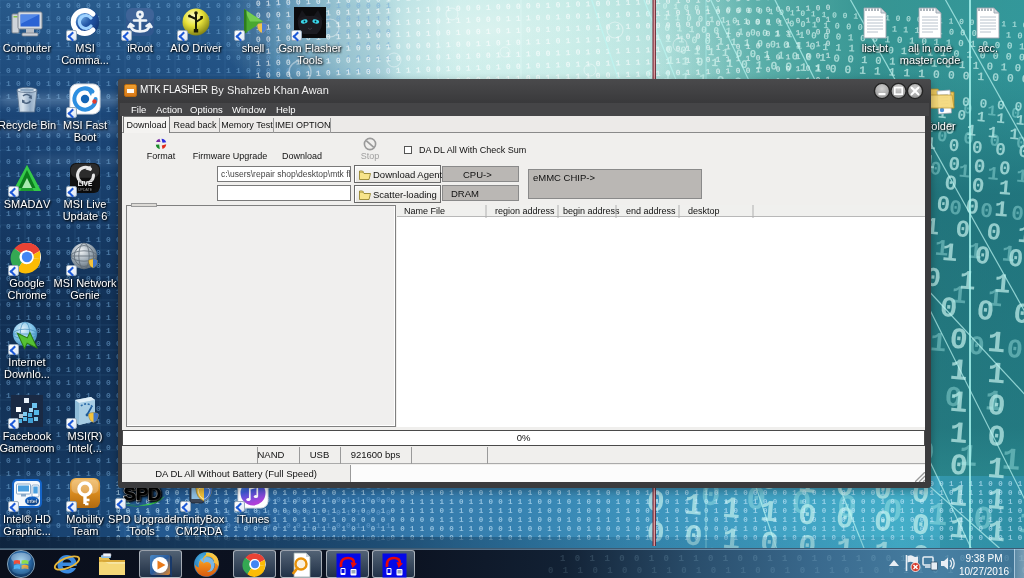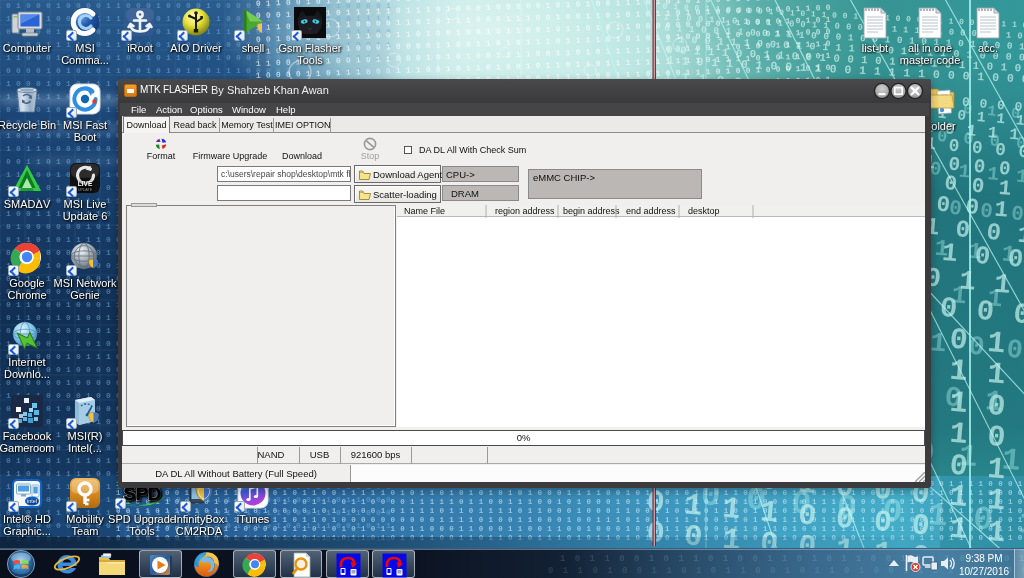--- a/index.html
+++ b/index.html
@@ -804,21 +804,21 @@
     <span style="margin-left:18px">Download Agent</span>
   </div>
   <div style="position:absolute;left:232px;top:69px;width:87px;height:18px;background:linear-gradient(#f8f8f6,#e8e6e2);border:1px solid #6a6a6a;box-shadow:inset 1px 1px 0 #fff;line-height:17px;text-align:left;font-size:9.5px">
     <svg style="position:absolute;left:4px;top:4px" width="12" height="10" viewBox="0 0 12 10">
             <path d="M0.5 2 L4 2 L5 3.5 L11.5 3.5 L10 9.5 L0.5 9.5 Z" fill="#f7e48a" stroke="#8a7a20" stroke-width="0.8"></path>
             <path d="M0.5 2 L0.5 1 L3.5 1 L4.5 2" fill="#f7e48a" stroke="#8a7a20" stroke-width="0.8"></path>
           </svg>
     <span style="margin-left:18px">Scatter-loading</span>
   </div>
 
-  <div style="position:absolute;left:320px;top:50px;width:77px;height:16px;background:#bab7b4;border:1px solid #8a8a8a;line-height:15px;padding-left:3px">CPU-&gt;</div>
+  <div style="position:absolute;left:320px;top:50px;width:77px;height:16px;background:#bab7b4;border:1px solid #8a8a8a;line-height:15px;padding-left:20px">CPU-&gt;</div>
   <div style="position:absolute;left:320px;top:69px;width:77px;height:16px;background:#bab7b4;border:1px solid #8a8a8a;line-height:15px;padding-left:8px">DRAM</div>
   <div style="position:absolute;left:406px;top:53px;width:174px;height:30px;background:#bab7b4;border:1px solid #8a8a8a;padding:2px 0 0 4px">eMMC CHIP-&gt;</div>
 
   <div style="position:absolute;left:3.5px;top:89px;width:270px;height:222px;background:#f0efee;border:1px solid #808080;box-shadow:inset -1px -1px 0 #fff">
     <div style="position:absolute;left:4px;top:-3px;width:26px;height:4px;background:#dcdad6;border:1px solid #9a9a9a"></div>
   </div>
 
   <div style="position:absolute;left:275px;top:89px;width:528px;height:222px;background:#fff;border-top:1px solid #9a9a9a"></div>
   <div style="position:absolute;left:275px;top:89px;width:528px;height:12px;background:#f0f0ee;border-bottom:1px solid #b8b8b8;font-size:9px;line-height:12px">
     <span style="position:absolute;left:7px;top:0">Name File</span>

